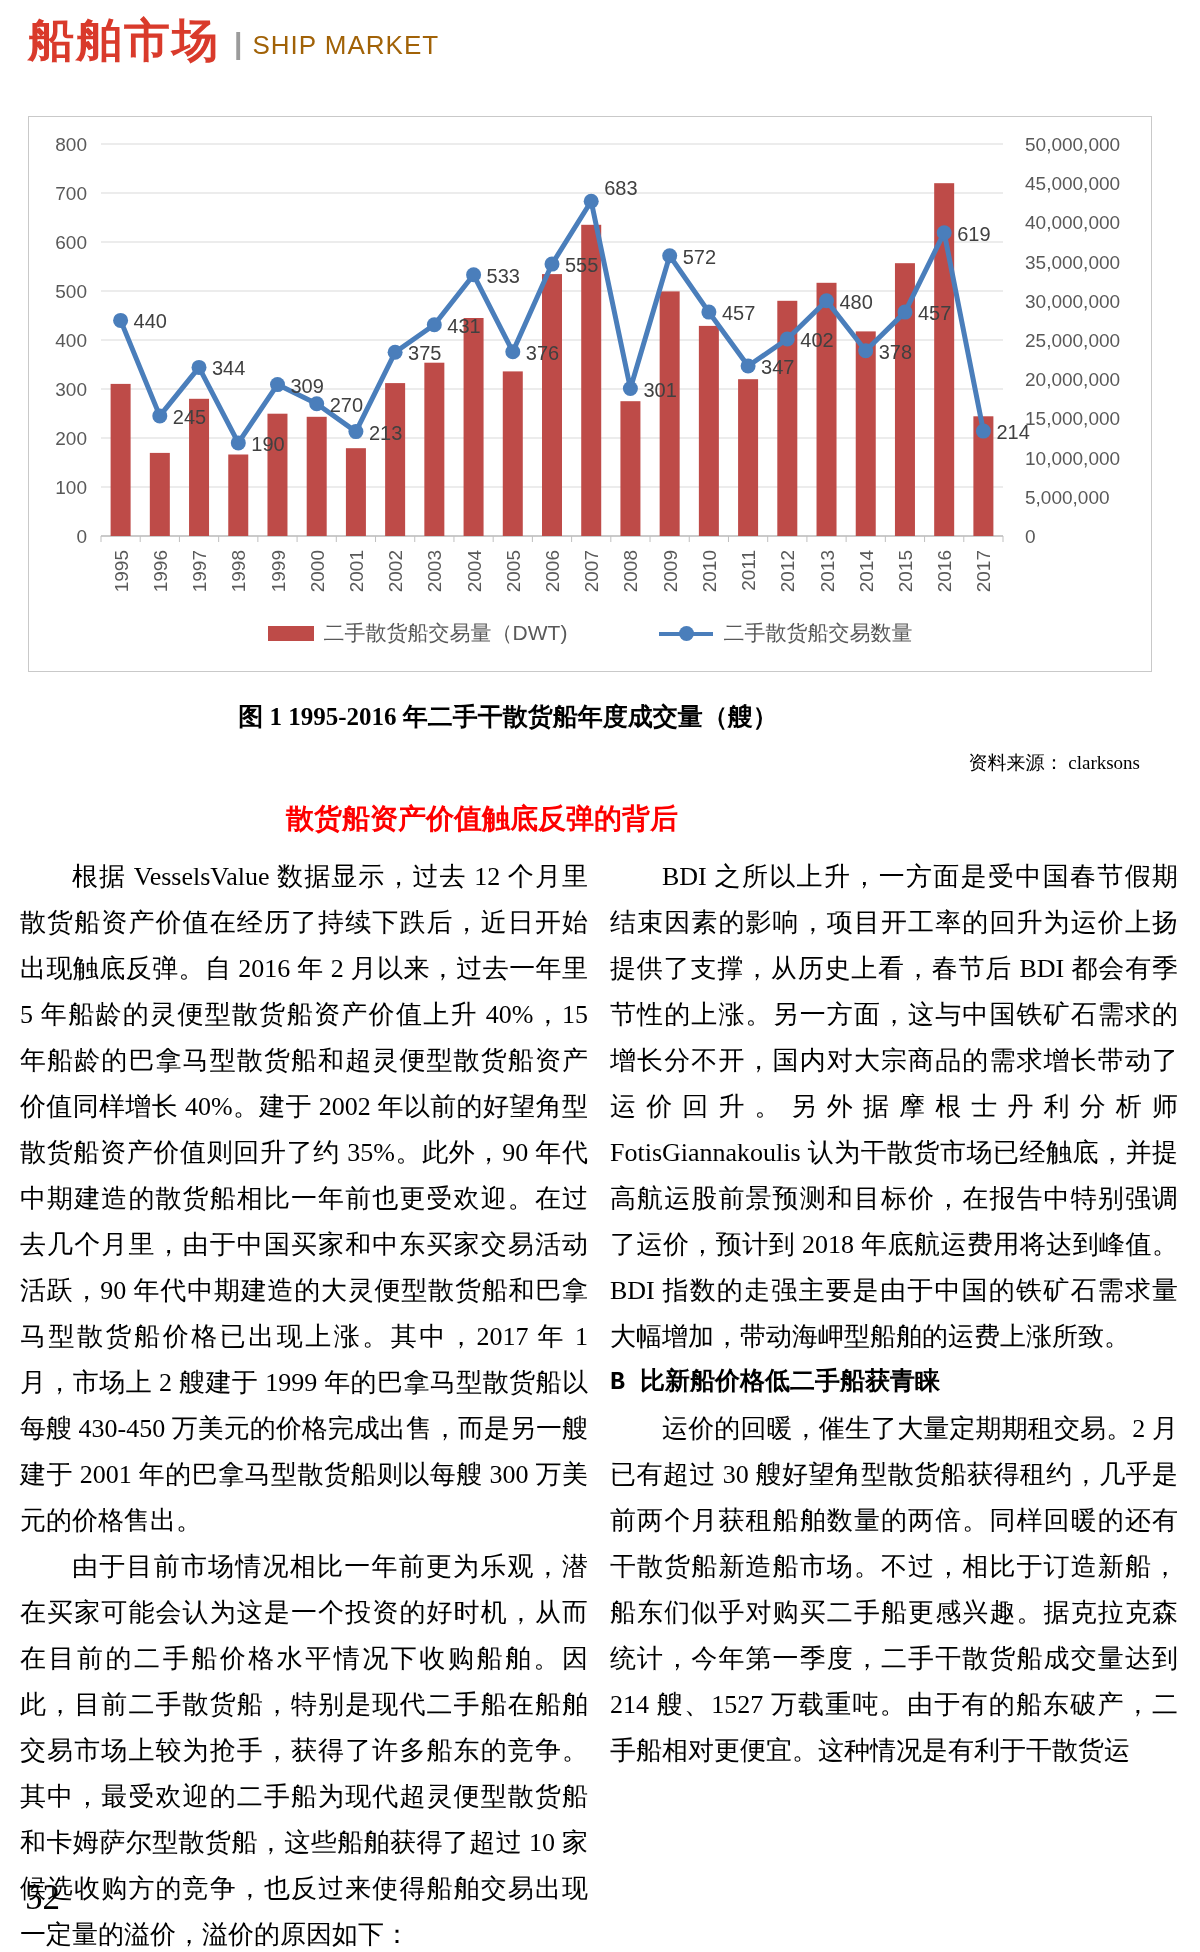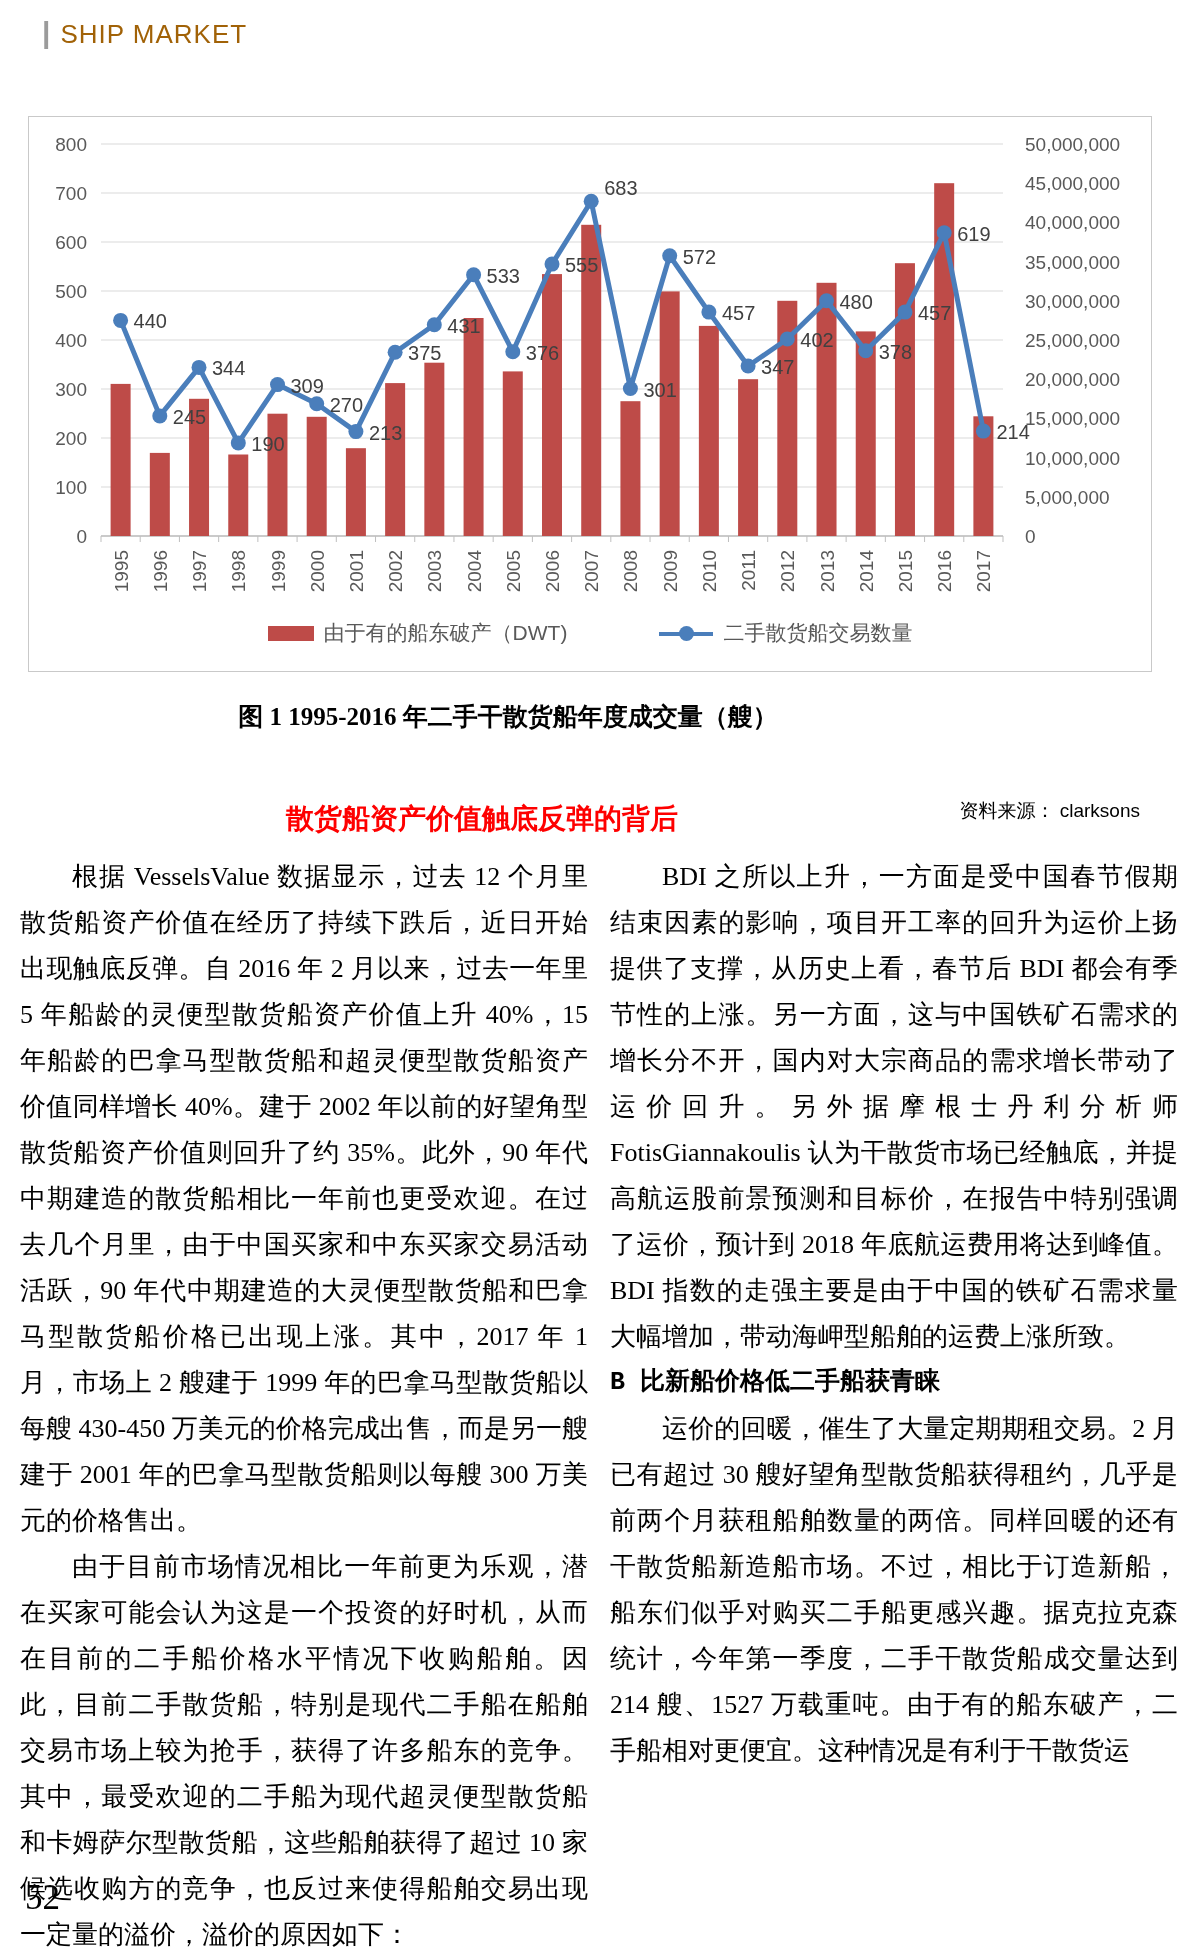--- a/index.html
+++ b/index.html
@@ -23,37 +23,38 @@
   .chart-legend{display:flex;justify-content:center;align-items:center;gap:92px;margin-top:2px;
     font-family:"Liberation Sans", sans-serif;font-size:21px;color:#595959;}
   .legend-item{display:flex;align-items:center;gap:10px;}
   .swatch-bar{display:inline-block;width:46px;height:15px;background:#be4b48;}
   .swatch-line{display:inline-block;position:relative;width:54px;height:15px;}
   .swatch-line::before{content:"";position:absolute;left:0;top:6px;width:54px;height:4px;background:#4a7ebb;}
   .swatch-line .dot{position:absolute;left:20px;top:0px;width:15px;height:15px;border-radius:50%;background:#4a7ebb;}
   
   .figure-caption{position:absolute;left:0;top:700px;width:1016px;text-align:center;
     font-weight:bold;font-size:25px;font-family:"Liberation Serif", serif;}
-  .figure-source{position:absolute;top:750px;right:60px;font-size:19px;font-family:Liberation Sans, sans-serif;margin-top:48px;}
+  .figure-source{position:absolute;top:750px;right:60px;font-size:19px;font-family:Liberation Serif, serif;}
   .article-headline{position:absolute;left:0;top:800px;width:964px;text-align:center;
     font-family:"Liberation Sans", sans-serif;font-weight:bold;font-size:28px;color:#fe0000;}
   
   .col{position:absolute;top:854px;width:568px;font-size:26px;line-height:46px;
     text-align:justify;font-family:"Liberation Serif", serif;}
   .col-left{left:20px;}
   .col-right{left:610px;}
   .col p{margin:0;text-indent:2em;}
   .col p.heading{text-indent:0;font-weight:bold;font-family:Liberation Mono, monospace;font-size:25px;}
   
   .page-number{position:absolute;left:25px;top:1878px;font-size:35px;font-family:"Liberation Serif", serif;}
 </style>
 </head>
 <body>
 
 <div class="page-header">
+  <span class="brand-zh">船舶市场</span>
   <span class="brand-divider">|</span>
   <span class="brand-en">SHIP MARKET</span>
 </div>
 
 <div class="figure-panel">
   <svg id="chart-svg" width="1122" height="500" viewBox="0 0 1122 500">
       <line x1="72" y1="419" x2="974" y2="419" stroke="#d9d9d9" stroke-width="1"></line>
       <text class="ax" x="58" y="426" text-anchor="end">0</text>
       <line x1="72" y1="370" x2="974" y2="370" stroke="#d9d9d9" stroke-width="1"></line>
       <text class="ax" x="58" y="377" text-anchor="end">100</text>
@@ -197,21 +198,21 @@
       <text class="ax" transform="translate(765.3,433) rotate(-90)" text-anchor="end">2012</text>
       <text class="ax" transform="translate(804.5,433) rotate(-90)" text-anchor="end">2013</text>
       <text class="ax" transform="translate(843.7,433) rotate(-90)" text-anchor="end">2014</text>
       <text class="ax" transform="translate(883.0,433) rotate(-90)" text-anchor="end">2015</text>
       <text class="ax" transform="translate(922.2,433) rotate(-90)" text-anchor="end">2016</text>
       <text class="ax" transform="translate(961.4,433) rotate(-90)" text-anchor="end">2017</text>
     </svg>
   <div class="chart-legend">
     <span class="legend-item">
       <span class="swatch-bar"></span>
-      <span>由于有的船东破产（DWT)</span>
+      <span>二手散货船交易量（DWT)</span>
     </span>
     <span class="legend-item">
       <span class="swatch-line">
           <span class="dot"></span>
         </span>
       <span>二手散货船交易数量</span>
     </span>
   </div>
 </div>
 

